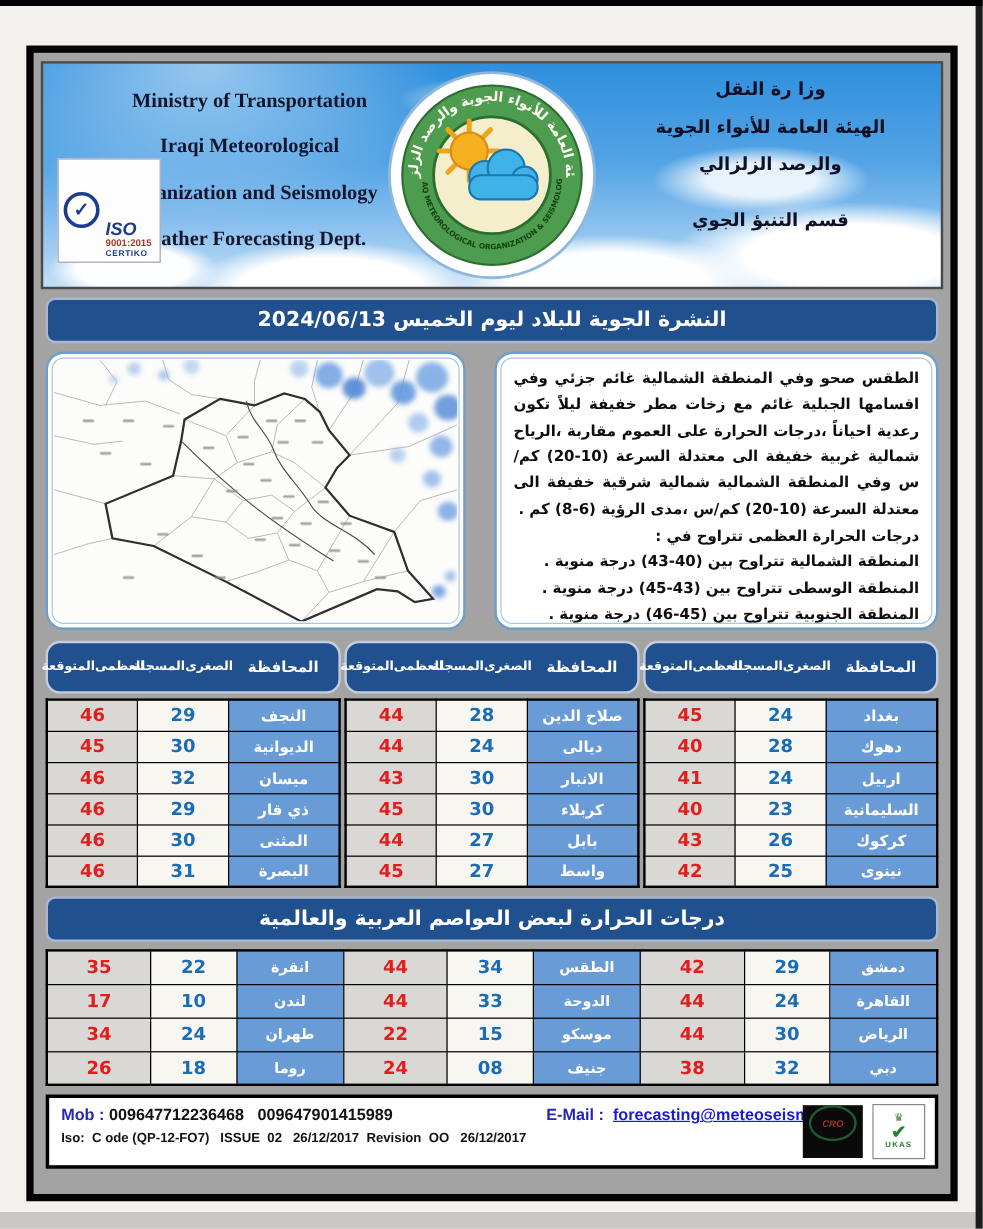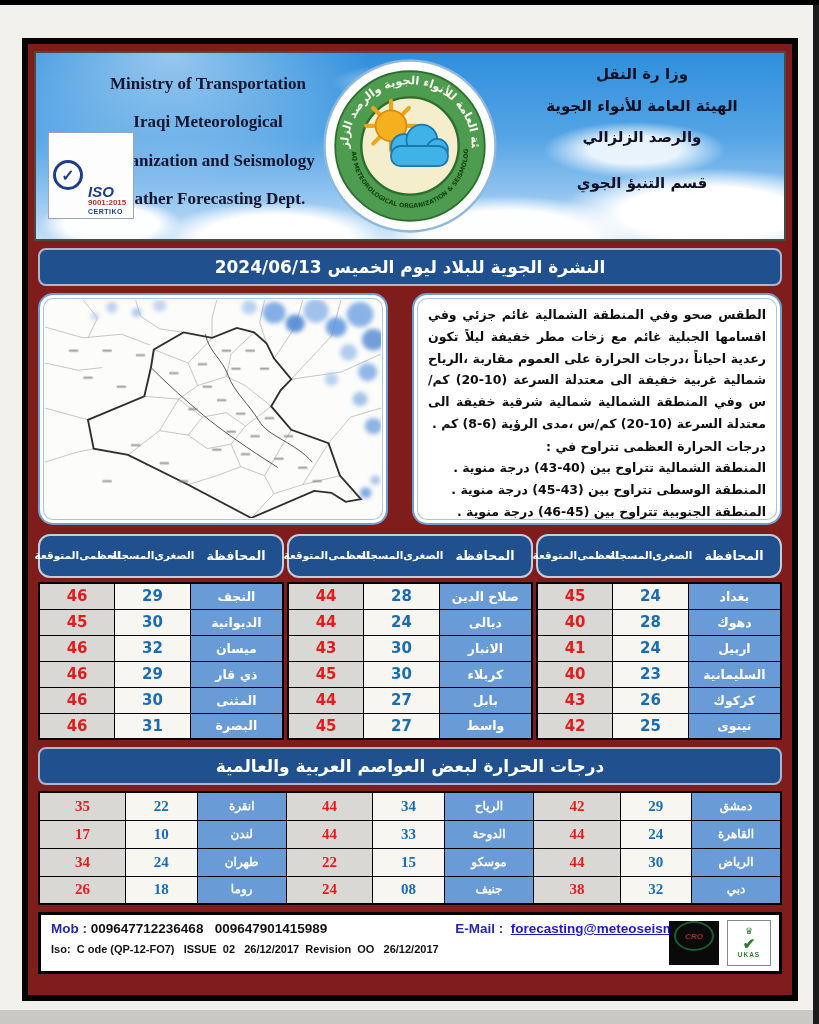--- a/index.html
+++ b/index.html
@@ -7,21 +7,21 @@
     width: 819px; height: 1024px; position: relative;
     background: #f2f1ee; overflow: hidden;
     font-family: "Liberation Sans", sans-serif;
   }
   .strip-top    { position:absolute; top:0; left:0; width:819px; height:5px; background:#000; z-index:5;}
   .strip-right  { position:absolute; top:0; right:0; width:6px; height:1024px; background:#1c1c1c; z-index:4;}
   .strip-bottom { position:absolute; bottom:0; left:0; width:819px; height:14px; background:#c9c8c5; z-index:3;}
 
   .frame {
     position:absolute; left:22px; top:38px; width:776px; height:963px;
-    border:6px solid #050505; background:#7f1d1d; padding:7px 6px; z-index:2;
+    border:6px solid #050505; background:#a3a3a3; padding:7px 6px; z-index:2;
   }
 
   
   .sky-header {
     position:relative; height:190px; border:2px solid #4a4a4a;
     background:
       radial-gradient(ellipse 95px 34px at 10% 92%, rgba(255,255,255,.97) 50%, rgba(255,255,255,0) 75%),
       radial-gradient(ellipse 150px 48px at 32% 100%, #fff 50%, rgba(255,255,255,0) 78%),
       radial-gradient(ellipse 170px 52px at 63% 98%, rgba(255,255,255,.98) 48%, rgba(255,255,255,0) 76%),
       radial-gradient(ellipse 210px 62px at 90% 86%, #fff 42%, rgba(255,255,255,0) 72%),
@@ -98,21 +98,21 @@
     border:1.5px solid #000; text-align:center; vertical-align:middle;
     font-weight:bold; font-family:"DejaVu Sans", sans-serif;
   }
   table.pbody td { height:26px; }
   td.prov { background:#699bd6; color:#fff; font-size:12.5px; }
   td.tmin { background:#f8f6f1; color:#1a6cb5; font-size:15px; }
   td.tmax { background:#d9d8d5; color:#e11d1d; font-size:15px; }
 
   
   table.ctable { width:calc(100% - 8px); margin:6px 4px 0; border-collapse:collapse; border:2px solid #000; direction:rtl; }
-  table.ctable td { height:28px;font-family:Liberation Serif, serif; }
+  table.ctable td { height:28px; }
   table.ctable td.prov { font-size:12px; }
 
   
   .footer-box {
     position:relative; margin:7px 4px 0; height:62px; background:#fff;
     border:3px solid #000; padding:6px 10px 4px;
   }
   .f-row1 { display:flex; align-items:flex-end; font-size:13.5px; font-weight:bold; margin-bottom:7px; }
   .f-row2 { display:flex; align-items:center; font-size:11px; font-weight:bold; color:#111; }
   .f-blue { color:#2626b8; }
@@ -486,21 +486,21 @@
         <col style="width:11.6%">
       <col style="width:12%">
         <col style="width:9.6%">
         <col style="width:11.6%">
     </colgroup>
     <tbody>
       <tr>
         <td class="prov">دمشق</td>
           <td class="tmin">29</td>
           <td class="tmax">42</td>
-        <td class="prov">الرياح</td>
+        <td class="prov">الطقس</td>
           <td class="tmin">34</td>
           <td class="tmax">44</td>
         <td class="prov">انقرة</td>
           <td class="tmin">22</td>
           <td class="tmax">35</td>
       </tr>
       <tr>
         <td class="prov">القاهرة</td>
           <td class="tmin">24</td>
           <td class="tmax">44</td>

